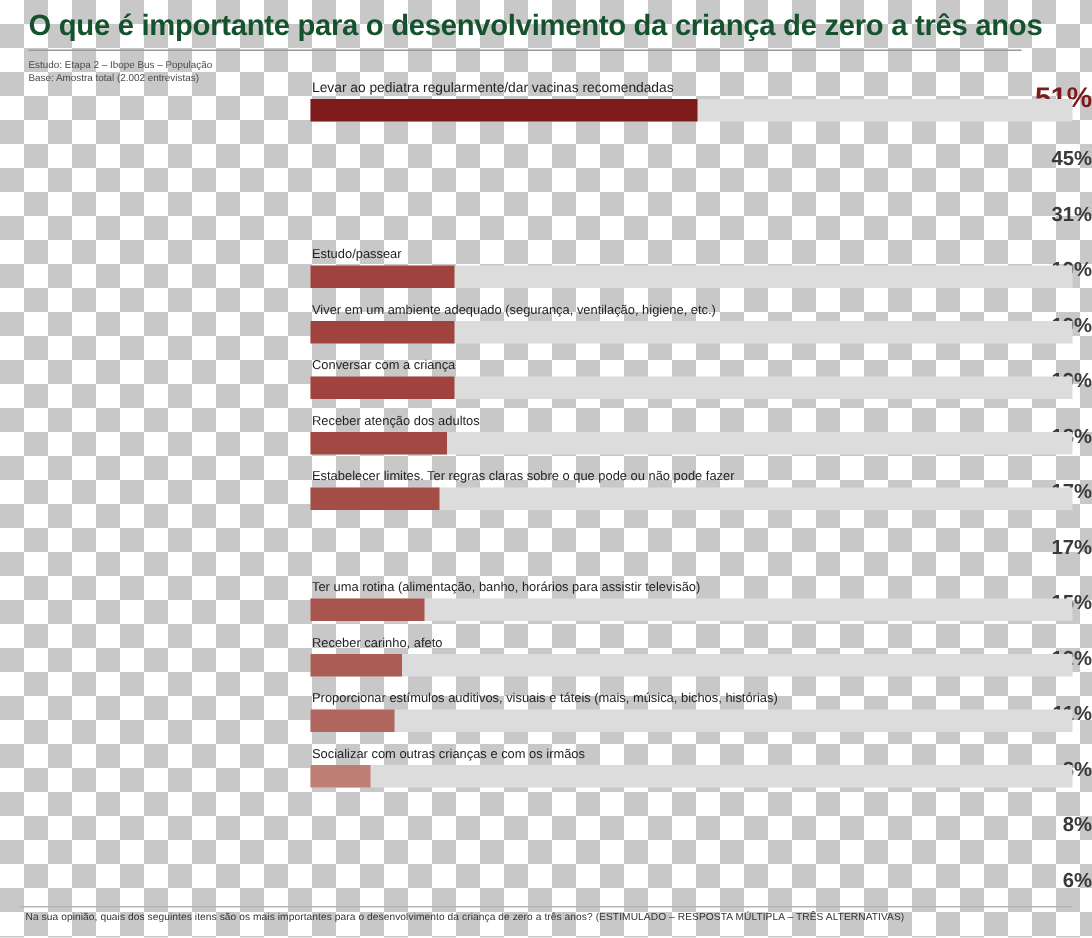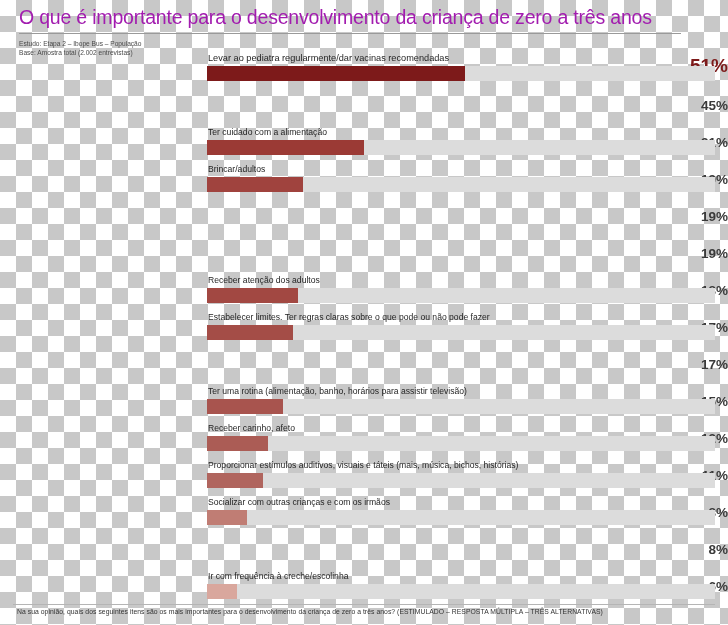--- a/index.html
+++ b/index.html
@@ -27,22 +27,22 @@
     width: 728px;
     height: 625px;
   }
 
   
   .title {
     position: absolute;
     left: 19px;
     top: 6px;
     font-size: 19.5px;
-    font-weight: 400;
-    color: #a21caf;
+    font-weight: 700;
+    color: #14532d;
     letter-spacing: -0.2px;
     white-space: nowrap;
   }
   .title-rule {
     position: absolute;
     left: 19px;
     top: 33px;
     width: 662px;
     height: 1px;
     background: #9a9a9a;
@@ -157,39 +157,44 @@
           <div class="track"></div>
           <div class="bar" style="width: 258.06px; background: rgb(125, 26, 26);"></div>
           <div class="bar-label">Levar ao pediatra regularmente/dar vacinas recomendadas</div>
         </div>
       </div>
       <div class="row">
         <div class="pct">45%</div>
       </div>
       <div class="row">
         <div class="pct">31%</div>
-        <div class="bar-area">
-          <div class="track"></div>
-          <div class="bar" style="width: 156.86px; background: rgb(155, 58, 53);"></div>
-          <div class="bar-label">Ter cuidado com a alimentação</div>
-        </div>
       </div>
       <div class="row">
         <div class="pct">19%</div>
         <div class="bar-area">
           <div class="track"></div>
           <div class="bar" style="width: 96.14px; background: rgb(160, 67, 62);"></div>
-          <div class="bar-label">Brincar/adultos</div>
+          <div class="bar-label">Estudo/passear</div>
         </div>
       </div>
       <div class="row">
         <div class="pct">19%</div>
+        <div class="bar-area">
+          <div class="track"></div>
+          <div class="bar" style="width: 96.14px; background: rgb(160, 67, 62);"></div>
+          <div class="bar-label">Viver em um ambiente adequado (segurança, ventilação, higiene, etc.)</div>
+        </div>
       </div>
       <div class="row">
         <div class="pct">19%</div>
+        <div class="bar-area">
+          <div class="track"></div>
+          <div class="bar" style="width: 96.14px; background: rgb(160, 67, 62);"></div>
+          <div class="bar-label">Conversar com a criança</div>
+        </div>
       </div>
       <div class="row">
         <div class="pct">18%</div>
         <div class="bar-area">
           <div class="track"></div>
           <div class="bar" style="width: 91.08px; background: rgb(162, 72, 66);"></div>
           <div class="bar-label">Receber atenção dos adultos</div>
         </div>
       </div>
       <div class="row">
@@ -233,24 +238,19 @@
           <div class="track"></div>
           <div class="bar" style="width: 40.48px; background: rgb(192, 125, 116);"></div>
           <div class="bar-label">Socializar com outras crianças e com os irmãos</div>
         </div>
       </div>
       <div class="row">
         <div class="pct">8%</div>
       </div>
       <div class="row">
         <div class="pct">6%</div>
-        <div class="bar-area">
-          <div class="track"></div>
-          <div class="bar" style="width: 30.36px; background: rgb(217, 167, 157);"></div>
-          <div class="bar-label">Ir com frequência à creche/escolinha</div>
-        </div>
       </div>
     </div>
 
   <div class="footer-rule"></div>
   <div class="footer">Na sua opinião, quais dos seguintes itens são os mais importantes para o desenvolvimento da criança de zero a três anos? (ESTIMULADO – RESPOSTA MÚLTIPLA – TRÊS ALTERNATIVAS)</div>
 
 </div>
 
 </body></html>

